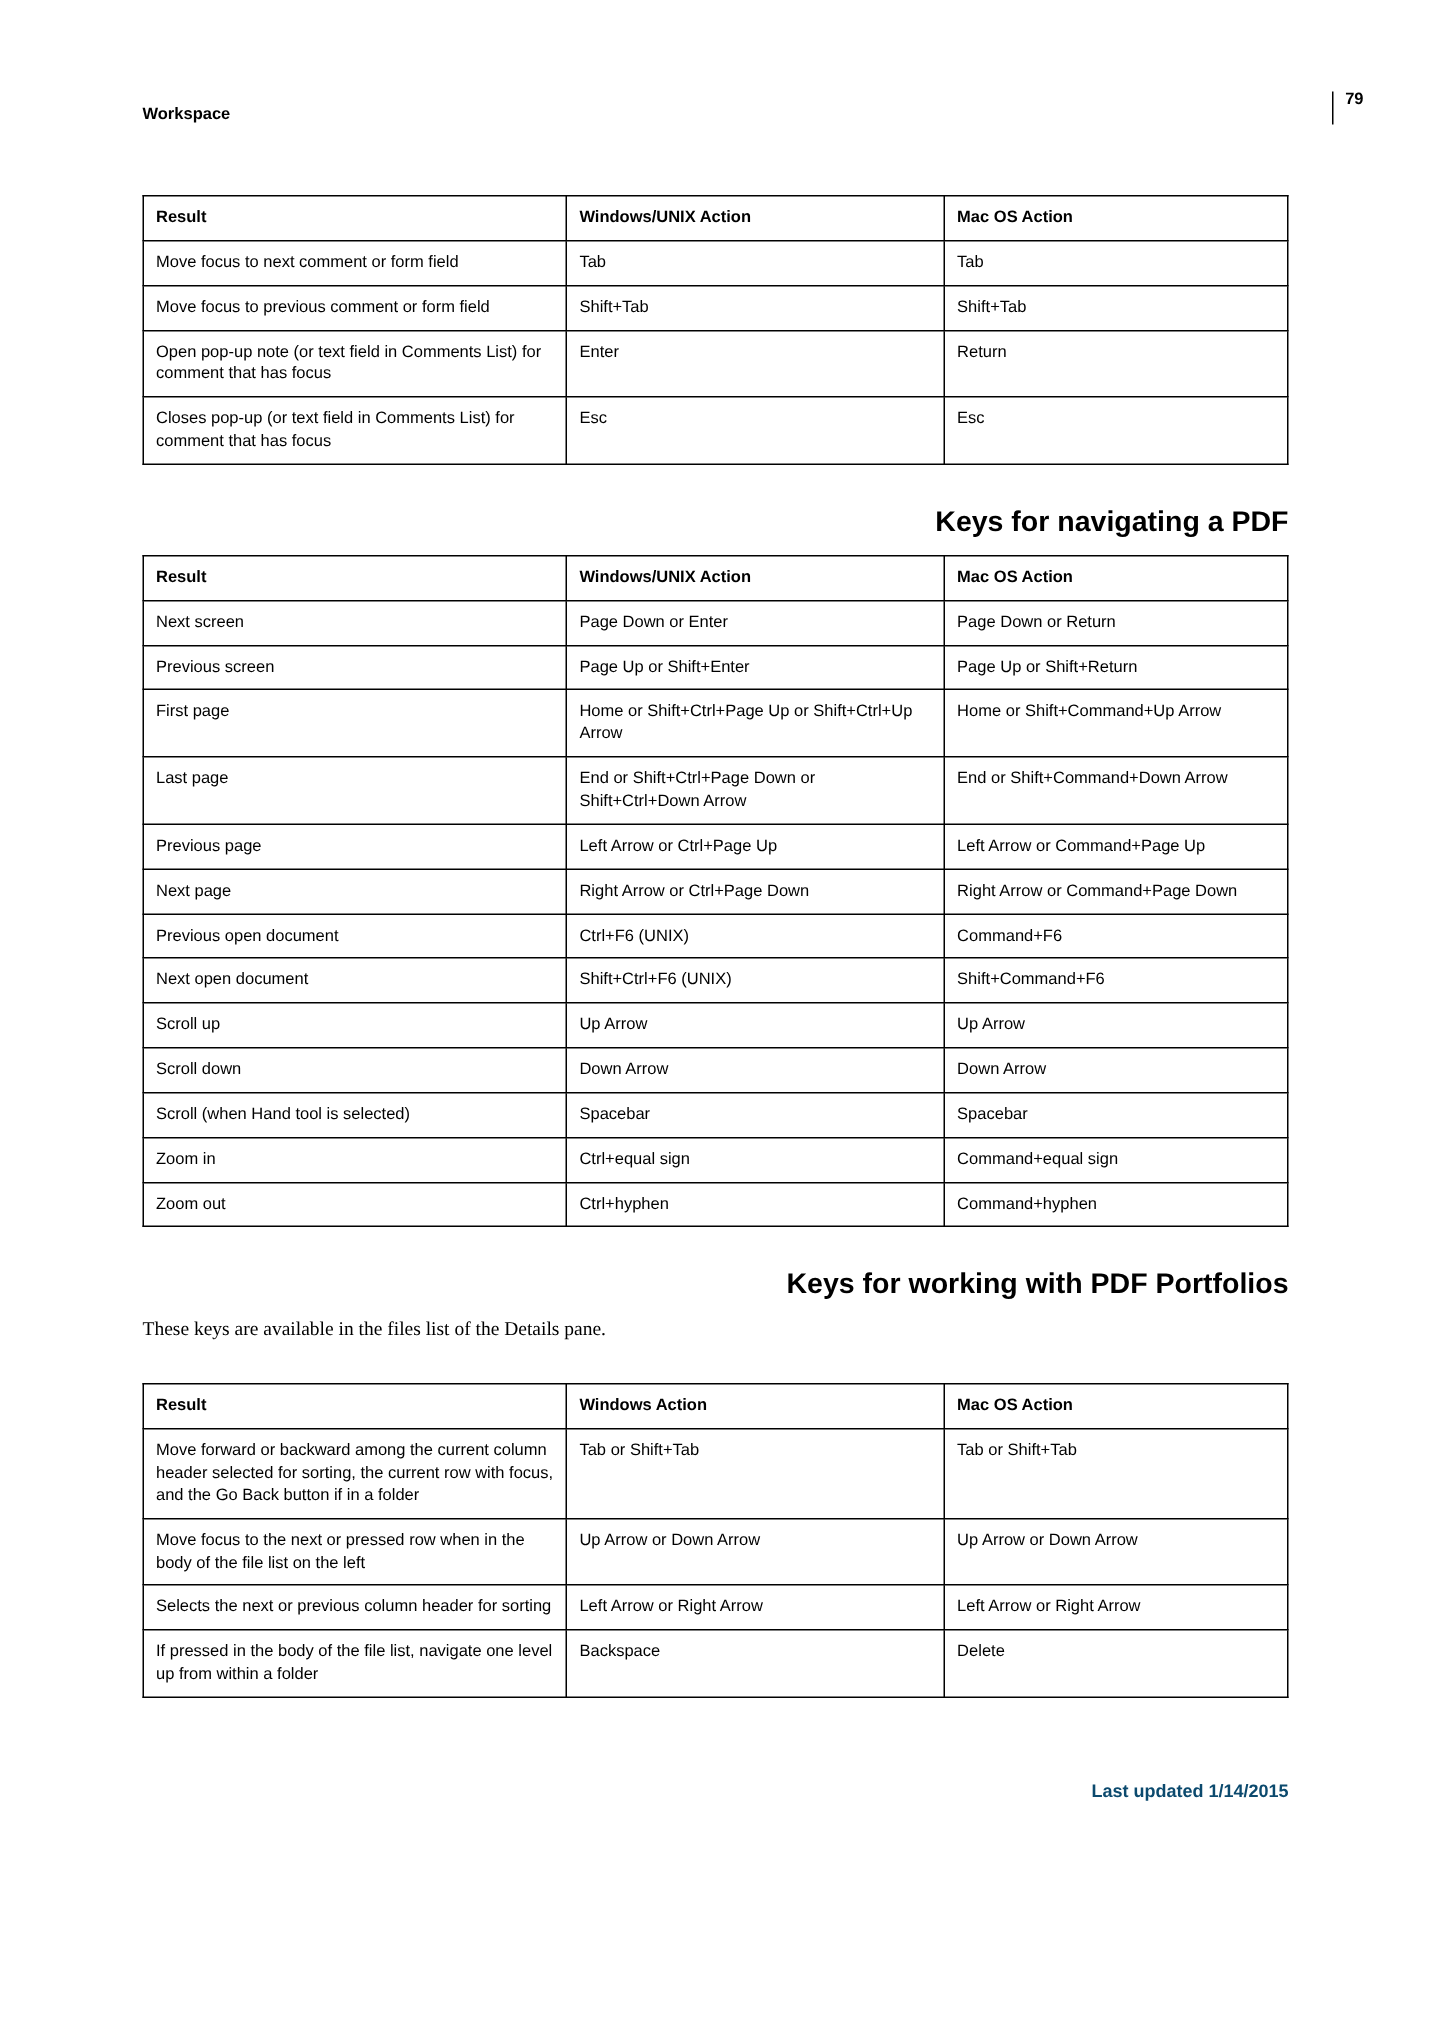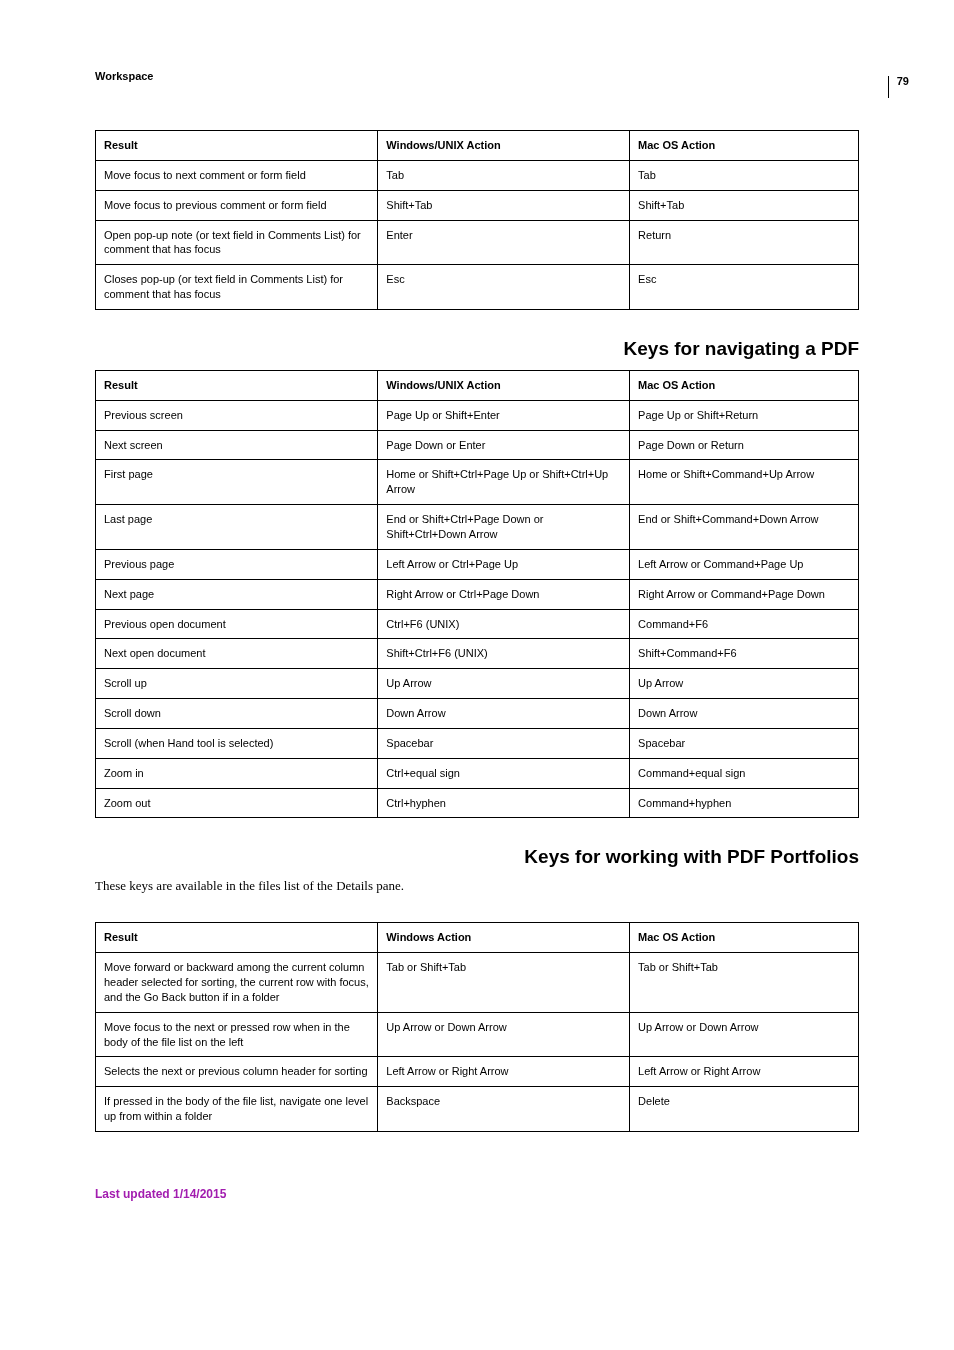--- a/index.html
+++ b/index.html
@@ -11,21 +11,21 @@
     color: #000;
     background: #fff;
     width: 954px;
   }
   .page {
     padding: 70px 95px 60px 95px;
     position: relative;
   }
   .page-number {
     position: absolute;
-    top: 76px;
+    top: 61px;
     right: 45px;
     font-size: 11px;
     font-weight: bold;
     border-left: 1px solid #000;
     padding-left: 8px;
     height: 22px;
     line-height: 11px;
   }
   .section-label {
     font-size: 11px;
@@ -57,22 +57,22 @@
     font-size: 11px;
     line-height: 1.35;
   }
   th {
     font-weight: bold;
   }
   col.c1 { width: 37%; }
   col.c2 { width: 33%; }
   col.c3 { width: 30%; }
   .footer {
-    text-align: left;
-    color: #a21caf;
+    text-align: right;
+    color: #0c4a6e;
     font-size: 12px;
     font-weight: bold;
     margin-top: 55px;
   }
 </style>
 </head>
 <body>
 
 <div class="page">
 
@@ -127,28 +127,28 @@
       </colgroup>
     <thead>
       <tr>
         <th>Result</th>
         <th>Windows/UNIX Action</th>
         <th>Mac OS Action</th>
       </tr>
     </thead>
     <tbody>
       <tr>
+          <td>Next screen</td>
+          <td>Page Down or Enter</td>
+          <td>Page Down or Return</td>
+        </tr>
+      <tr>
           <td>Previous screen</td>
           <td>Page Up or Shift+Enter</td>
           <td>Page Up or Shift+Return</td>
-        </tr>
-      <tr>
-          <td>Next screen</td>
-          <td>Page Down or Enter</td>
-          <td>Page Down or Return</td>
         </tr>
       <tr>
           <td>First page</td>
           <td>Home or Shift+Ctrl+Page Up or Shift+Ctrl+Up Arrow</td>
           <td>Home or Shift+Command+Up Arrow</td>
         </tr>
       <tr>
           <td>Last page</td>
           <td>End or Shift+Ctrl+Page Down or Shift+Ctrl+Down Arrow</td>
           <td>End or Shift+Command+Down Arrow</td>

